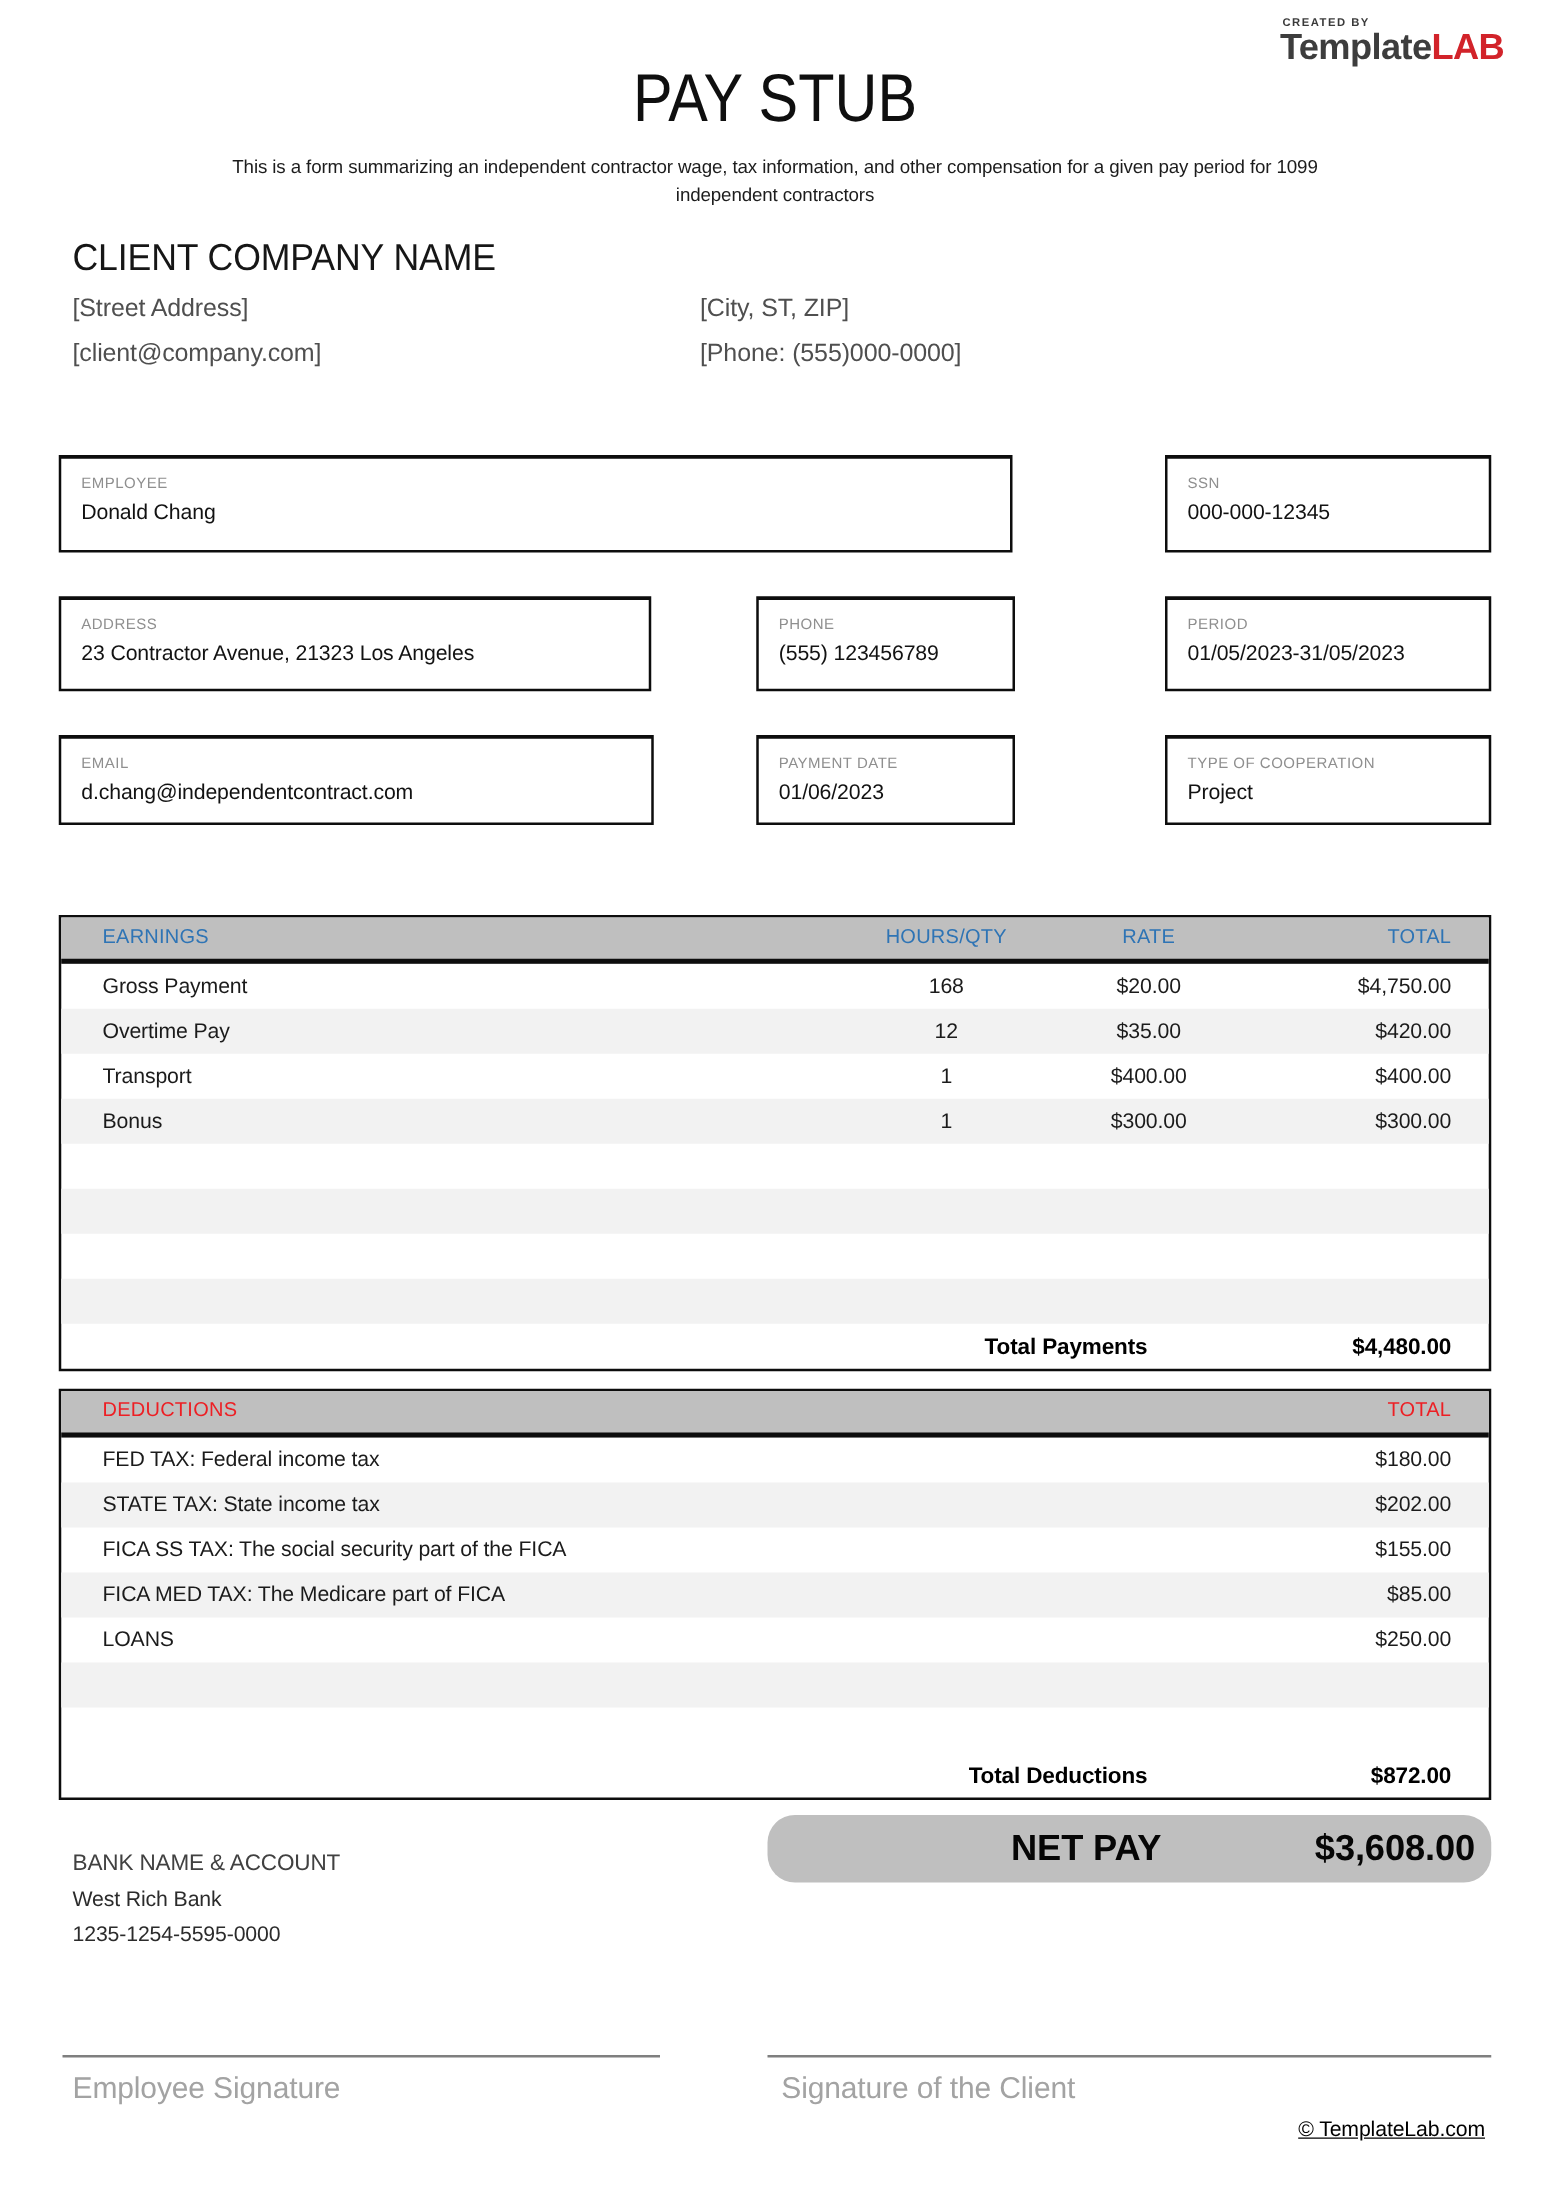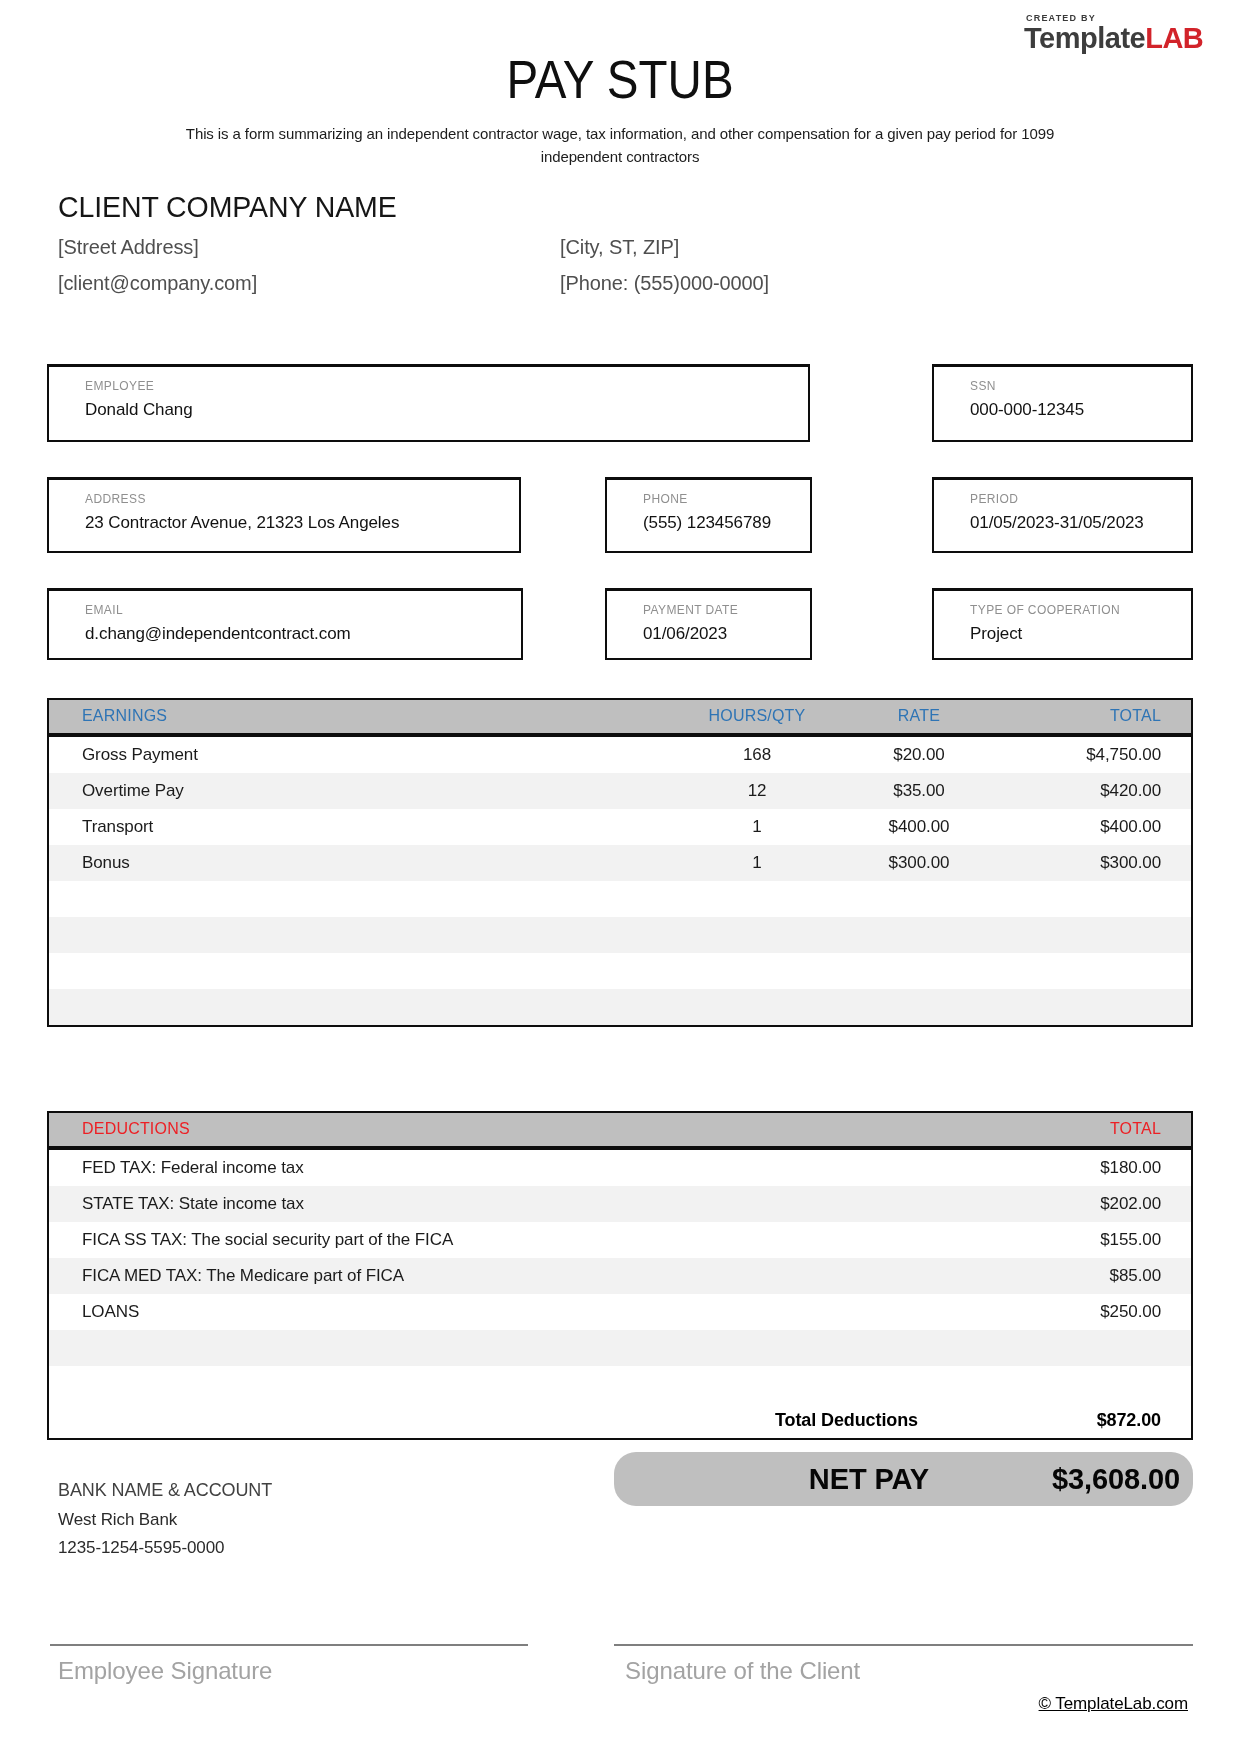--- a/index.html
+++ b/index.html
@@ -19,21 +19,21 @@
          transform:scaleX(0.88);transform-origin:center;letter-spacing:0px;}
   .subtitle{position:absolute;top:122px;left:110px;width:1020px;text-align:center;
             font-size:15px;line-height:23px;color:#1c1c1c;}
 
   
   .company{position:absolute;top:190px;left:58px;font-size:30px;color:#161616;
            transform:scaleX(0.95);transform-origin:left;}
   .ph{position:absolute;font-size:20px;color:#4f4f4f;}
 
   
-  .ibox{position:absolute;border:2px solid #0d0d0d;border-top-width:3px;box-sizing:border-box;background:#fff;padding-left:20px;}
+  .ibox{position:absolute;border:2px solid #0d0d0d;border-top-width:3px;box-sizing:border-box;background:#fff;}
   .ibox .lbl{margin:12px 0 0 16px;font-size:12px;color:#8f8f8f;letter-spacing:0.4px;}
   .ibox .val{margin:7px 0 0 16px;font-size:17px;color:#121212;}
 
   
   .ptable{position:absolute;left:47px;width:1146px;border:2px solid #0d0d0d;box-sizing:border-box;background:#fff;}
   .thead{height:33px;background:#bfbfbf;border-bottom:4px solid #0d0d0d;position:relative;font-size:16px;letter-spacing:0.2px;}
   .thead span{position:absolute;top:7px;}
   .thead .h1{left:33px;}
   .thead .h2{left:580px;width:256px;text-align:center;}
   .thead .h3{left:756px;width:228px;text-align:center;}
@@ -122,21 +122,21 @@
   </div>
   <div class="ibox" style="top:588px;left:605px;width:207px;height:72px;">
     <div class="lbl">PAYMENT DATE</div>
     <div class="val">01/06/2023</div>
   </div>
   <div class="ibox" style="top:588px;left:932px;width:261px;height:72px;">
     <div class="lbl">TYPE OF COOPERATION</div>
     <div class="val">Project</div>
   </div>
 
-  <div class="ptable" style="top:698px;">
+  <div class="ptable" style="top:732px;">
     <div class="thead">
       <span class="h1 blue">EARNINGS</span>
       <span class="h2 blue">HOURS/QTY</span>
       <span class="h3 blue">RATE</span>
       <span class="h4 blue">TOTAL</span>
     </div>
     <div class="trow">
       <span class="c1">Gross Payment</span>
       <span class="c2">168</span>
       <span class="c3">$20.00</span>
@@ -157,20 +157,24 @@
     <div class="trow alt">
       <span class="c1">Bonus</span>
       <span class="c2">1</span>
       <span class="c3">$300.00</span>
       <span class="c4">$300.00</span>
     </div>
     <div class="trow"></div>
     <div class="trow alt"></div>
     <div class="trow"></div>
     <div class="trow alt"></div>
+    <div class="trow totalrow">
+      <span class="tlabel">Total Payments</span>
+      <span class="tvalue">$4,480.00</span>
+    </div>
   </div>
 
   <div class="ptable" style="top:1111px;">
     <div class="thead">
       <span class="h1 red">DEDUCTIONS</span>
       <span class="h4 red">TOTAL</span>
     </div>
     <div class="trow">
       <span class="c1">FED TAX: Federal income tax</span>
       <span class="c4">$180.00</span>

